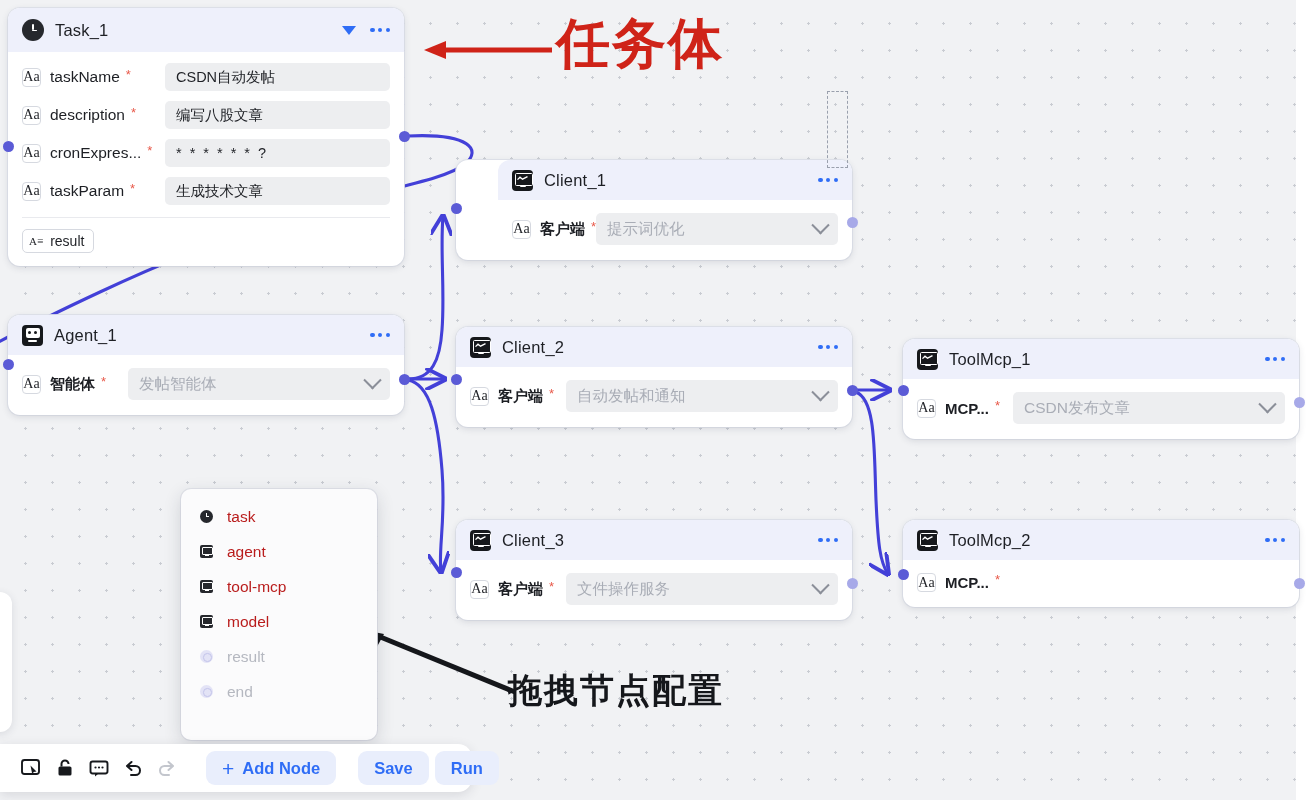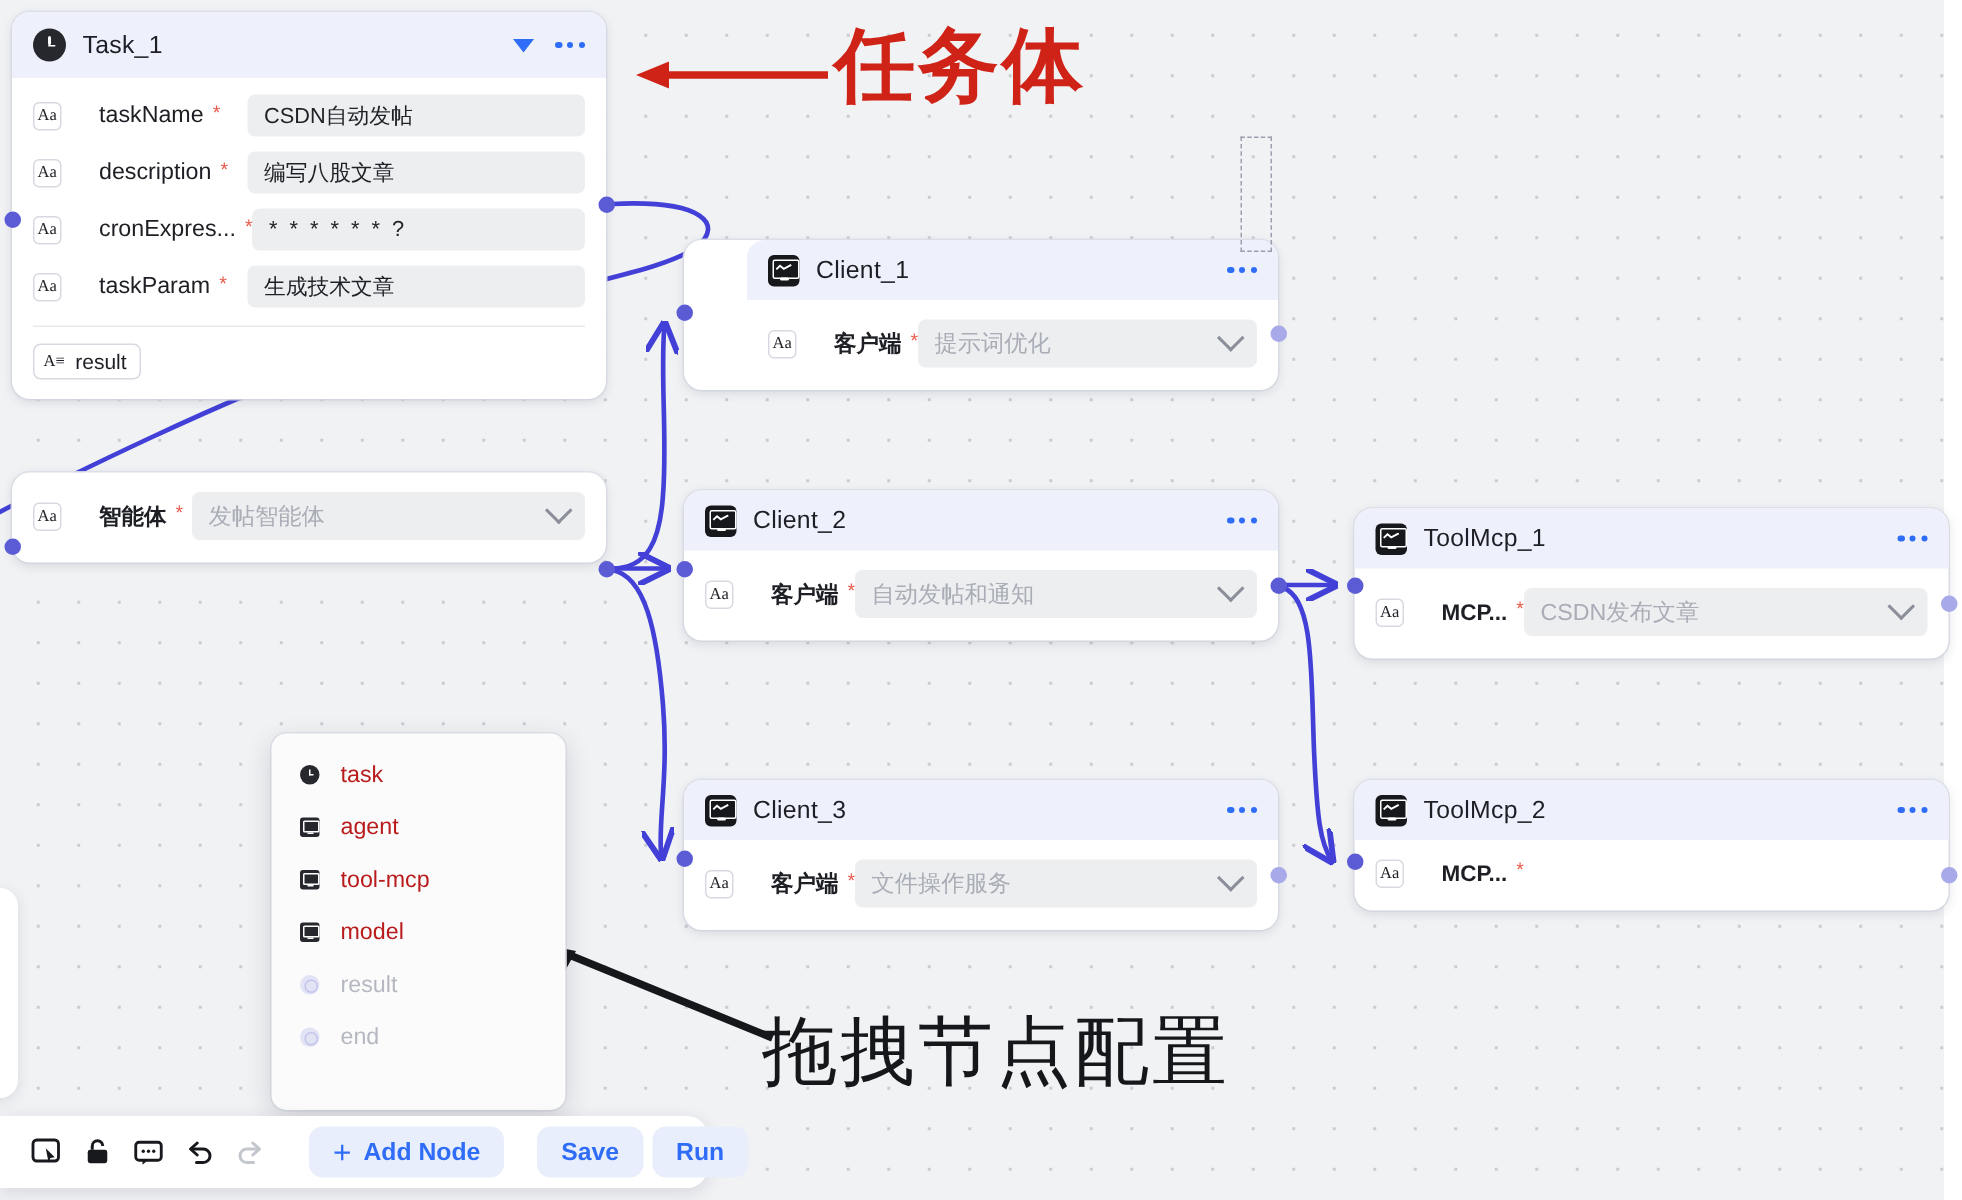--- a/index.html
+++ b/index.html
@@ -95,25 +95,25 @@
   .icon-robot .eyes b { width: 3px; height: 3px; background: #16181c; border-radius: 50%; display: block; }
 
   
   .node-body { padding: 11px 14px 13px 14px; }
   .field-row { display: flex; align-items: center; margin-bottom: 10px; }
   .field-row:last-child { margin-bottom: 0; }
   .type-badge {
     width: 19px; height: 19px; border-radius: 4px;
     border: 1px solid #d6d9e0; background: #fff;
     display: flex; align-items: center; justify-content: center;
-    font-size: 11px; color: #24262b; flex: none;
+    font-size: 14px; color: #24262b; flex: none;
     font-family: "Liberation Serif", serif; line-height: 1;
   }
   .field-label {
-    font-size: 15.5px; color: #1d1f24; margin-left: 25px; white-space: nowrap;
+    font-size: 15.5px; color: #1d1f24; margin-left: 9px; white-space: nowrap;
   }
   .field-label.cjk { font-size: 15px; font-weight: 600; }
   .req { color: #e8594a; font-size: 13px; margin-left: 6px; line-height: 1; position: relative; top: -3px; }
   .field-input {
     margin-left: auto;
     background: #edeef0; border-radius: 5px;
     height: 28px; display: flex; align-items: center;
     padding: 0 11px; font-size: 14.5px; color: #1f2126;
     overflow: hidden; white-space: nowrap;
   }
@@ -203,21 +203,21 @@
 
   
   .anno-red {
     position: absolute; left: 556px; top: 8px;
     font-size: 54px; color: #cf2318; font-weight: bold;
     letter-spacing: 2px; white-space: nowrap;
     font-family: Liberation Mono, monospace;
   }
   .anno-black {
     position: absolute; left: 508px; top: 668px;
-    font-size: 50px; color: #15171b; font-weight: normal;
+    font-size: 34px; color: #15171b; font-weight: bold;
     letter-spacing: 2px; white-space: nowrap;
     font-family: "DejaVu Sans", sans-serif;
   }
   
   #sel-box {
     position: absolute; left: 827px; top: 91px; width: 21px; height: 77px;
     border: 1.4px dashed #9aa0ad; z-index: 4;
   }
   
   #left-panel {
@@ -303,20 +303,36 @@
       <span class="result-chip">
         <span class="g">A≡</span>
         <span>result</span>
       </span>
     </div>
     <span class="port left" style="top:138px"></span>
     <span class="port right" style="top:128px"></span>
   </div>
 
   <div class="node" id="n-agent" style="left:8px; top:315px; width:396px;">
+    <div class="node-head">
+      <span class="icon-sq icon-robot">
+          <span class="eyes">
+            <b></b>
+            <b></b>
+          </span>
+        </span>
+      <span class="node-title">Agent_1</span>
+      <span class="head-right">
+        <span class="dots">
+            <i></i>
+            <i></i>
+            <i></i>
+          </span>
+      </span>
+    </div>
     <div class="node-body" style="padding:13px 14px 15px 14px">
       <div class="field-row">
         <span class="type-badge">Aa</span>
         <span class="field-label cjk">智能体</span>
         <span class="req">*</span>
         <span class="select-input" style="width:262px">
           <span>发帖智能体</span>
           <span class="chev"></span>
         </span>
       </div>

